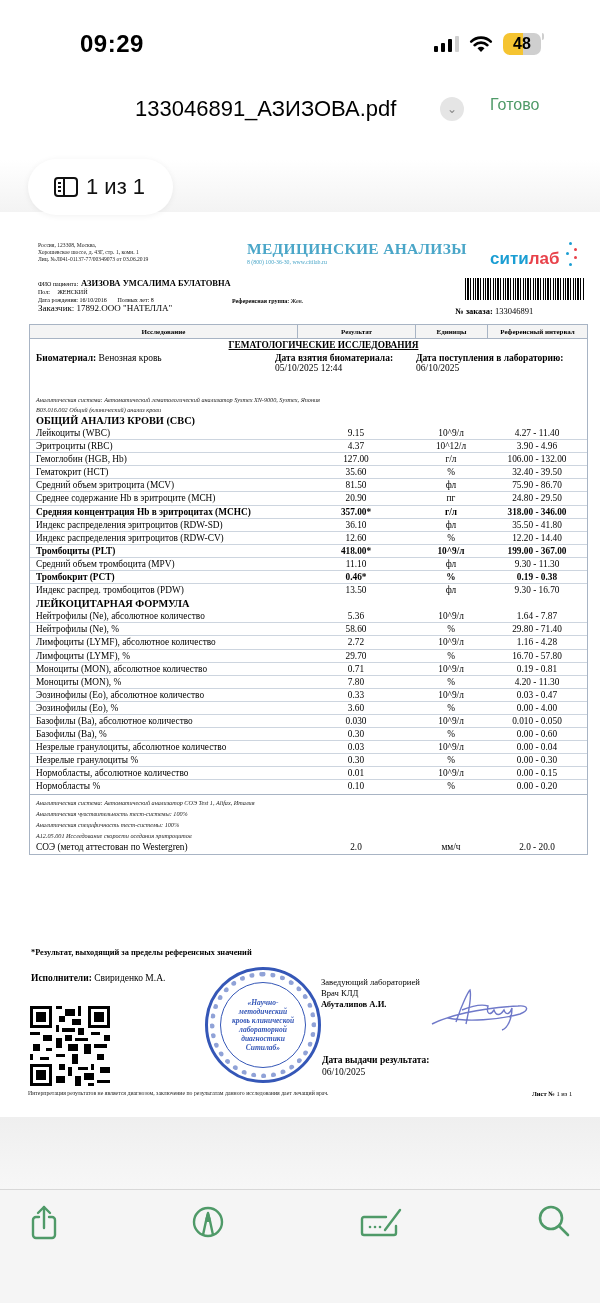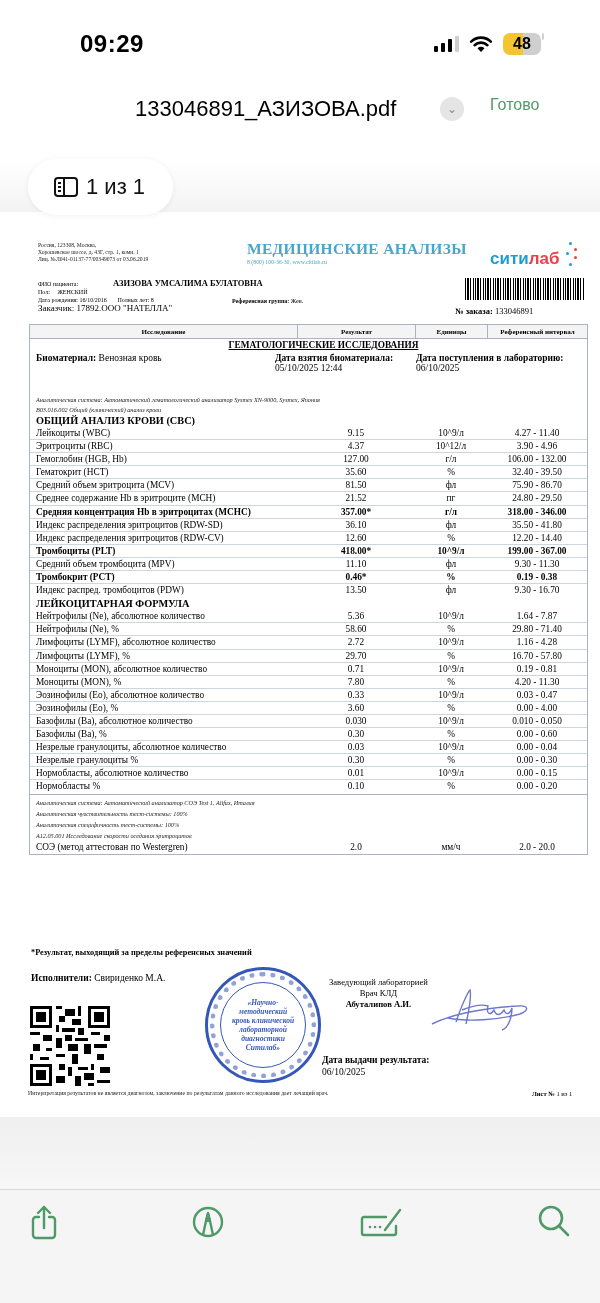--- a/index.html
+++ b/index.html
@@ -42,21 +42,21 @@
   .lab-brand { position: absolute; left: 247px; top: 28px; font-size: 15.5px; font-weight: 700; color: #4aa6c8; letter-spacing: 0.3px; }
   .lab-contacts { position: absolute; left: 247px; top: 47px; font-size: 5.8px; color: #4aa6c8; }
   .logo { position: absolute; left: 490px; top: 37px; font-family: "Liberation Sans", sans-serif; font-size: 17px; font-weight: 700; }
   .logo .l1 { color: #1b9ed3; }
   .logo .l2 { color: #e8424a; }
   .logo-dots { position: absolute; left: 565px; top: 30px; width: 14px; height: 26px; }
   .logo-dots i { position: absolute; width: 3px; height: 3px; border-radius: 50%; }
 
   .patient { position: absolute; left: 38px; top: 67px; font-size: 6px; line-height: 8px; }
   .patient b { font-weight: 400; }
-  .patient .name { font-size: 8.5px; font-weight: 700; margin-left: 32px; }
+  .patient .name { font-size: 8.5px; font-weight: 700; }
   .patient .customer { font-size: 9px; }
   .patient .customer b { font-size: 9px; }
   .ref-group { position: absolute; left: 232px; top: 86px; font-size: 6px; }
 
   .barcode { position: absolute; left: 465px; top: 66px; width: 120px; height: 22px;
     background: repeating-linear-gradient(90deg, #000 0 1px, #fff 1px 2px, #000 2px 4px, #fff 4px 5px, #000 5px 6px, #fff 6px 8px, #000 8px 9px, #fff 9px 10px); }
   .order-no { position: absolute; left: 455px; top: 94px; font-size: 8.5px; }
   .order-no b { font-weight: 700; }
 
   
@@ -86,21 +86,21 @@
   .esr-block .note { height: 11px; line-height: 11px; }
 
   .footnote { position: absolute; left: 31px; top: 736px; font-size: 8.3px; font-weight: 700; }
   .executors { position: absolute; left: 31px; top: 761px; font-size: 9.5px; }
   .executors b { font-weight: 700; }
   .qr { position: absolute; left: 30px; top: 794px; width: 80px; height: 80px; }
   .stamp { position: absolute; left: 205px; top: 755px; width: 116px; height: 116px; border-radius: 50%; border: 3px solid #3557b7; }
   .stamp-inner { position: absolute; left: 12px; top: 12px; width: 86px; height: 86px; border-radius: 50%; border: 1.5px solid #3557b7; display: flex; align-items: center; justify-content: center; text-align: center; }
   .stamp-text { font-size: 7.5px; line-height: 9px; color: #3557b7; font-style: italic; font-weight: 700; }
   .stamp-ring { position: absolute; left: 2px; top: 2px; width: 106px; height: 106px; border-radius: 50%; border: 5px dotted rgba(53,87,183,0.55); }
-  .head-lab { position: absolute; left: 329px; top: 765px; font-size: 8.6px; line-height: 11px; text-align: center; }
+  .head-lab { position: absolute; left: 321px; top: 765px; font-size: 8.6px; line-height: 11px; }
   .head-lab .nm { font-weight: 700; }
   .signature { position: absolute; left: 428px; top: 772px; width: 104px; height: 48px; }
   .issue-date { position: absolute; left: 322px; top: 842px; font-size: 9.5px; line-height: 12px; }
   .issue-date b { font-weight: 700; }
   .disclaimer { position: absolute; left: 28px; top: 878px; font-size: 5.8px; color: #222; }
   .sheet-no { position: absolute; left: 532px; top: 878px; font-size: 6.5px; }
   .sheet-no b { font-weight: 700; }
 
   
   .toolbar { position: absolute; top: 1189px; left: 0; width: 600px; height: 114px; background: #f5f5f5; border-top: 1px solid #d8d8d8; }
@@ -213,21 +213,21 @@
           <div class="c4">32.40 - 39.50</div>
         </div>
         <div class="row">
           <div class="c1">Средний объем эритроцита (MCV)</div>
           <div class="c2">81.50</div>
           <div class="c3">фл</div>
           <div class="c4">75.90 - 86.70</div>
         </div>
         <div class="row">
           <div class="c1">Среднее содержание Hb в эритроците (MCH)</div>
-          <div class="c2">21.52</div>
+          <div class="c2">20.90</div>
           <div class="c3">пг</div>
           <div class="c4">24.80 - 29.50</div>
         </div>
         <div class="row flag">
           <div class="c1">Средняя концентрация Hb в эритроцитах (MCHC)</div>
           <div class="c2">357.00*</div>
           <div class="c3">г/л</div>
           <div class="c4">318.00 - 346.00</div>
         </div>
         <div class="row">

